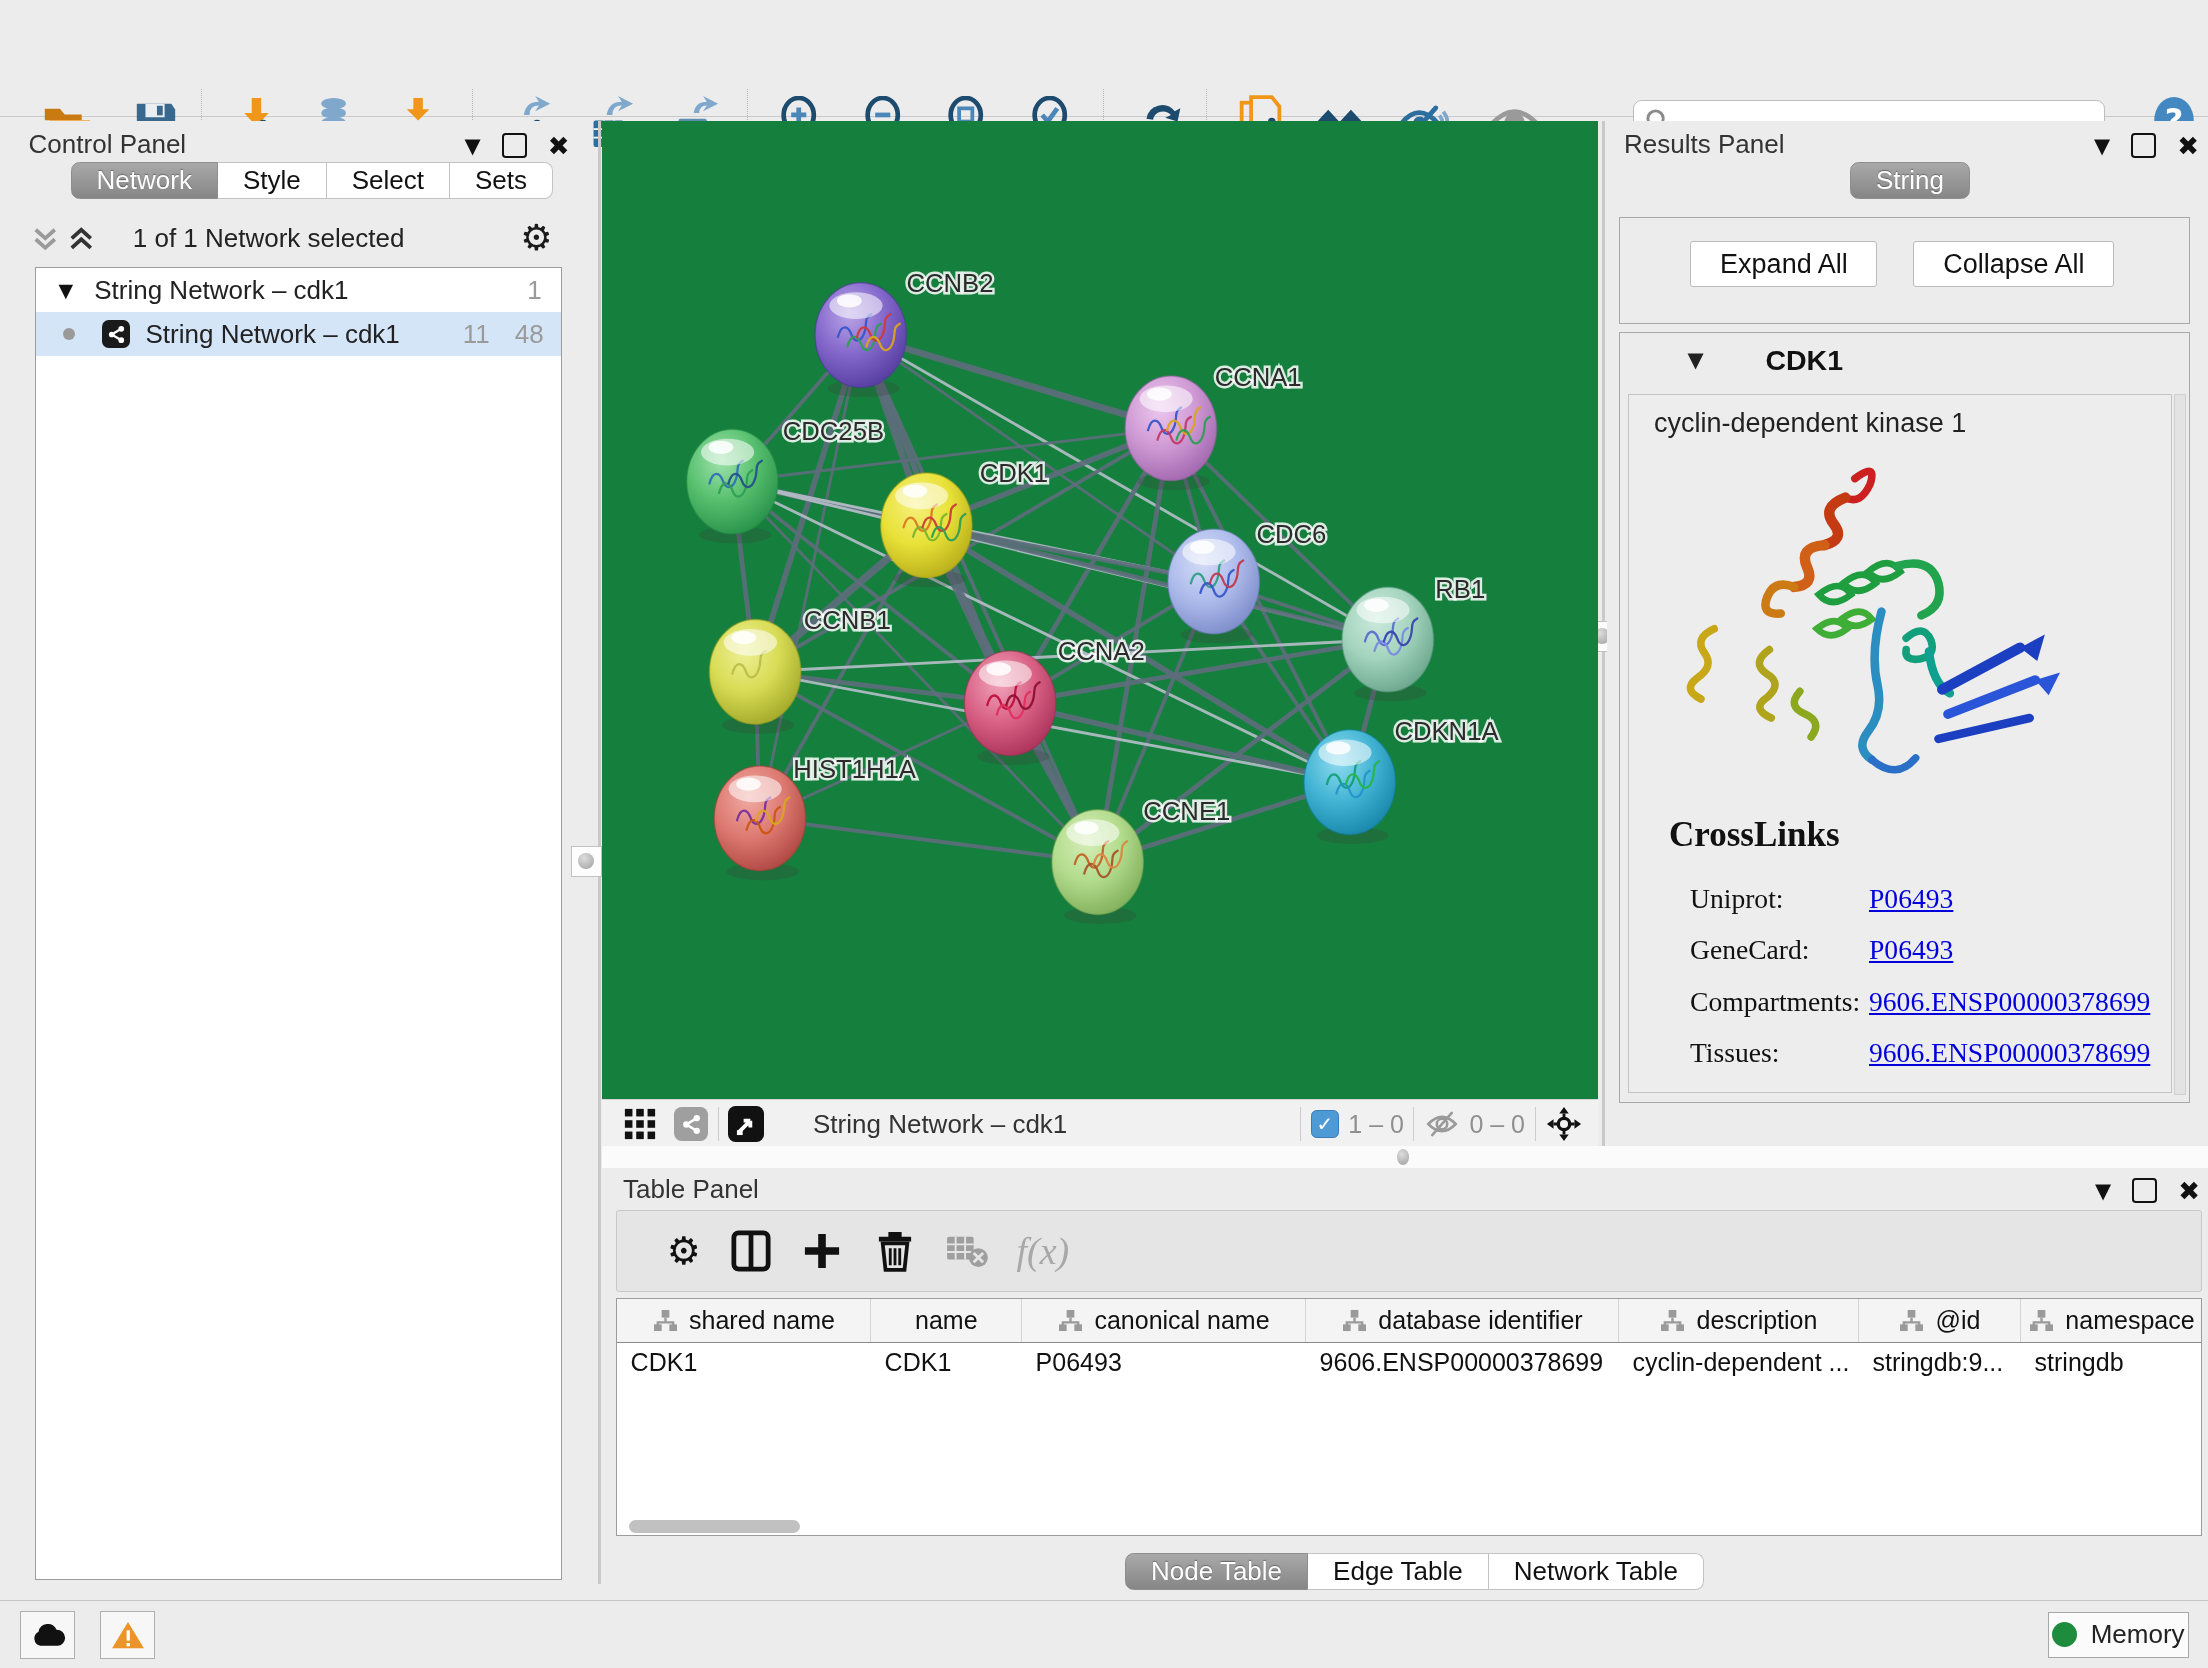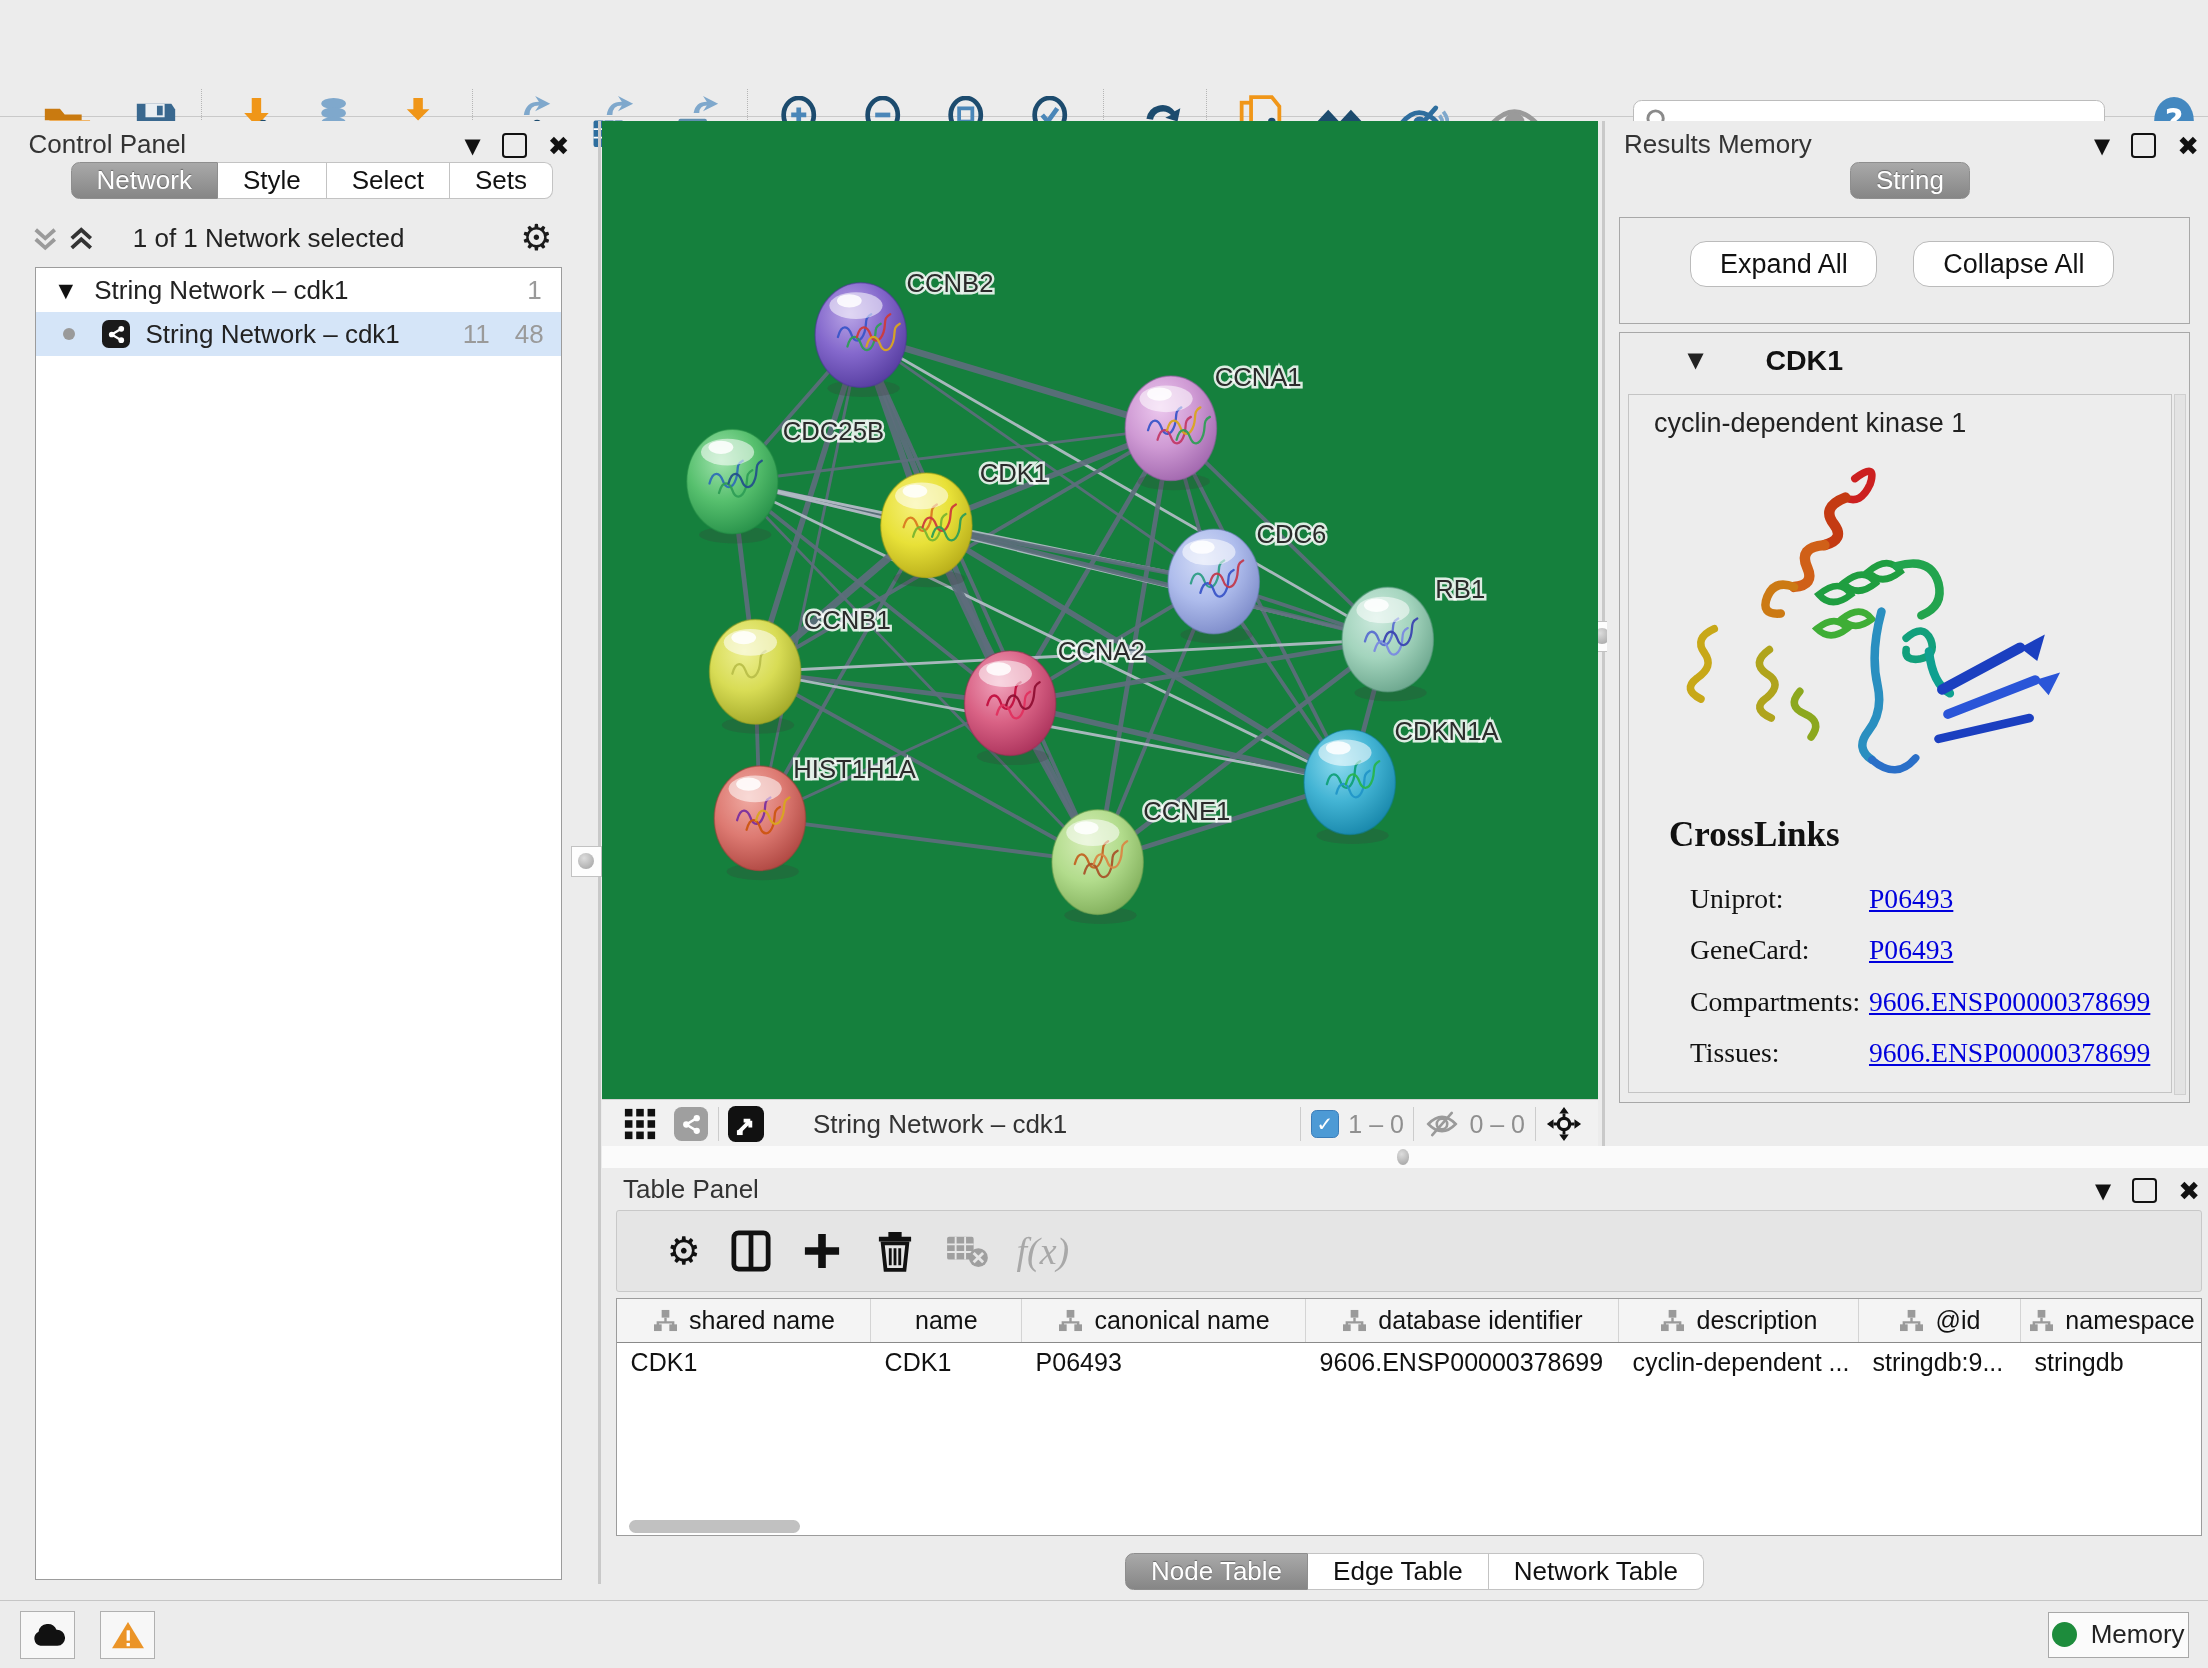--- a/index.html
+++ b/index.html
@@ -65,21 +65,21 @@
     border-top:1px solid #d4d4d4;border-bottom:1px solid #c6c6c6;display:flex;align-items:center;}
   .nb-sep{width:0;height:34px;border-left:1px solid #cccccc;margin:0 9.5px;}
   #nb-title{font-size:26px;color:#333;margin-left:49px;}
   .nb-count{color:#8f8f8f;font-size:25px;margin-left:9.5px;}
   #nb-check{width:26px;height:26px;border-radius:5.7px;background:#4d9ad5;border:1px solid #3a7cb8;
     color:#fff;display:flex;align-items:center;justify-content:center;font-size:20px;}
 
   
   #results-panel{left:1607px;top:121px;width:601px;height:1025px;background:#ececec;}
   #rp-topbox{position:absolute;left:12.4px;top:96px;width:571px;height:107px;border:1.9px solid #a8a8a8;box-sizing:border-box;}
-  .rp-btn{position:absolute;top:23px;height:44px;background:#fff;border:1px solid #bbb;border-radius:16px;
+  .rp-btn{position:absolute;top:23px;height:44px;background:#fff;border:1px solid #bbb;border-radius:3px;
     font-size:27px;color:#111;display:flex;align-items:center;justify-content:center;cursor:pointer;}
   #rp-mainbox{position:absolute;left:12.4px;top:211px;width:571px;height:771px;border:1.9px solid #a8a8a8;box-sizing:border-box;background:#ececec;}
   #rp-entry-header{position:absolute;left:0;top:0;width:100%;height:59px;}
   #rp-entry-name{position:absolute;left:145px;top:11.4px;font-weight:bold;font-size:28.5px;color:#111;}
   #rp-inner{position:absolute;left:7.6px;top:61px;width:544px;height:699px;background:#ededed;border:1px solid #c4c4c4;box-sizing:border-box;overflow:hidden;padding-left:31px;}
   #rp-desc{position:absolute;left:25px;top:13.3px;font-size:27px;color:#222;}
   #rp-protein{position:absolute;left:28.5px;top:57px;}
   #rp-xl-title{position:absolute;left:40px;top:420px;font-family:"Liberation Serif",serif;font-weight:bold;font-size:35px;color:#111;}
   .xl-row{position:absolute;left:61px;font-family:"Liberation Serif",serif;font-size:27.6px;color:#111;margin-top:20px;}
   .xl-row a{position:absolute;left:179px;color:#0000dd;text-decoration:underline;white-space:nowrap;}
@@ -624,21 +624,21 @@
       <path d="M20 2 l-5 7 h10z M20 38 l-5 -7 h10z M2 20 l7 -5 v10z M38 20 l-7 -5 v10z" fill="#111"></path>
       <path d="M20 9 v5 M20 26 v5 M9 20 h5 M26 20 h5" stroke="#111" stroke-width="3"></path>
     </svg>
   </div>
 
   <div id="hsplit" class="abs">
       <div class="split-dot"></div>
     </div>
 
   <div id="results-panel" class="abs">
-    <div class="panel-title abs" style="left:17px;top:7.6px">Results Memory</div>
+    <div class="panel-title abs" style="left:17px;top:7.6px">Results Panel</div>
     <div class="panel-btns" style="left:487px;top:9.5px">
       <span class="panel-btn-tri glyph">▼</span>
       <span class="panel-btn-sq"></span>
       <span class="panel-btn-x glyph">✖</span>
     </div>
     <div class="seg-tabs" style="left:243px;top:41px">
       <div class="seg-tab single active">String</div>
     </div>
 
     <div id="rp-topbox">

